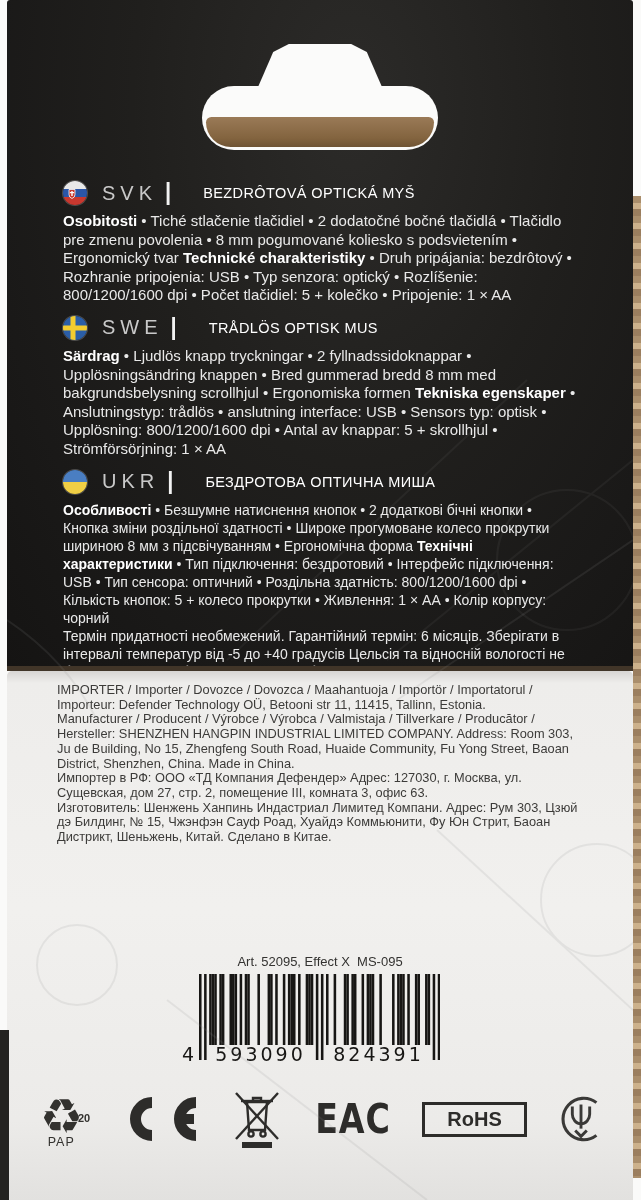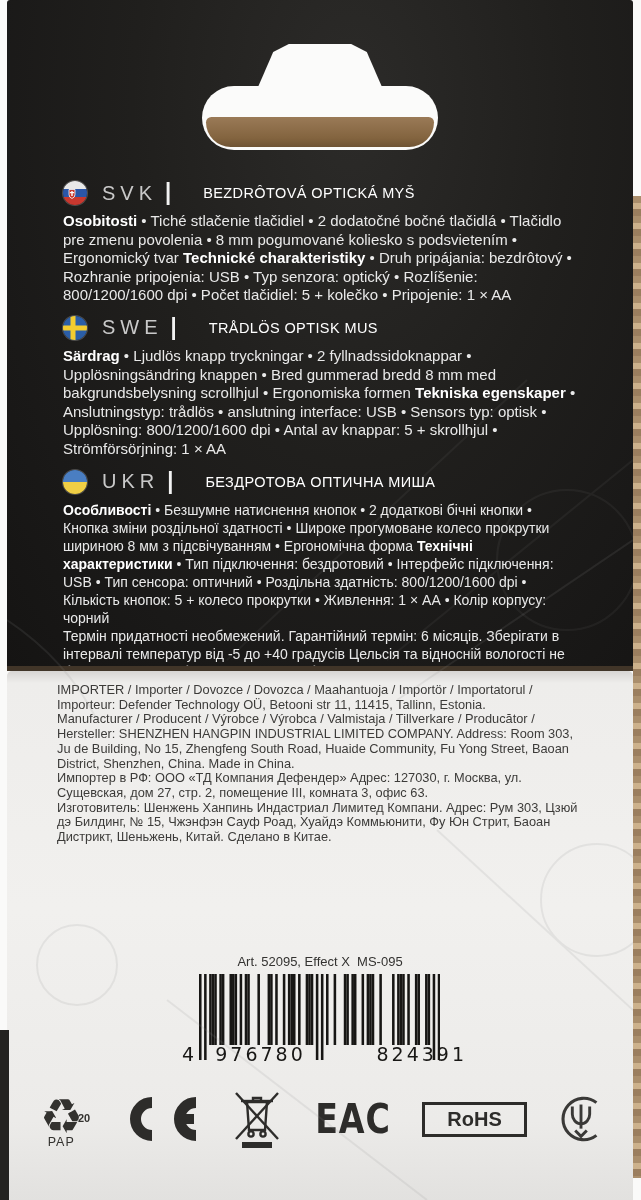--- a/index.html
+++ b/index.html
@@ -47,21 +47,21 @@
   .art-line{position:absolute;left:0;right:0;top:283px;text-align:center;
     font-size:13px;color:#333230;white-space:pre-wrap;}
 
   
   .barcode{position:absolute;left:50%;top:303px;width:242px;height:88px;transform:translateX(-50%);}
   .barcode svg{position:absolute;left:0;top:0;}
   .bc-d{position:absolute;bottom:-3px;font-size:19px;color:#181715;
         font-family:"DejaVu Sans","Liberation Sans",sans-serif;}
   .bc-first{left:-17px;}
   .bc-g1{left:9px;width:105px;text-align:center;letter-spacing:3px;}
-  .bc-g2{left:127px;width:105px;text-align:right;letter-spacing:3px;margin-left:36px;}
+  .bc-g2{left:127px;width:105px;text-align:center;letter-spacing:3px;}
 
   
   .symbols{position:absolute;left:0;right:0;top:418px;display:flex;align-items:center;
     justify-content:center;gap:27px;color:#2d2c2a;}
   .sym{display:flex;flex-direction:column;align-items:center;}
   .recycle{position:relative;width:58px;}
   .recycle .glyph{font-size:48px;line-height:52px;font-family:"DejaVu Sans",sans-serif;color:#33322f;}
   .recycle .num{position:absolute;top:22px;left:0;right:0;text-align:right;
     font-size:11px;font-weight:700;color:#33322f;}
   .recycle .mat{font-size:12.5px;letter-spacing:1px;margin-top:-7px;color:#33322f;}
@@ -203,21 +203,21 @@
             <rect x="203.20" y="0" width="2.54" height="71" fill="#171614"></rect>
             <rect x="208.28" y="0" width="2.54" height="71" fill="#171614"></rect>
             <rect x="215.90" y="0" width="2.54" height="71" fill="#171614"></rect>
             <rect x="218.44" y="0" width="2.54" height="71" fill="#171614"></rect>
             <rect x="226.06" y="0" width="2.54" height="71" fill="#171614"></rect>
             <rect x="228.60" y="0" width="2.54" height="71" fill="#171614"></rect>
             <rect x="233.68" y="0" width="2.54" height="86" fill="#171614"></rect>
             <rect x="238.76" y="0" width="2.54" height="86" fill="#171614"></rect>
           </svg>
         <span class="bc-d bc-first">4</span>
-        <span class="bc-d bc-g1">976780</span>
+        <span class="bc-d bc-g1">593090</span>
         <span class="bc-d bc-g2">824391</span>
       </div>
 
       <div class="symbols">
 
         <div class="sym recycle">
           <span class="glyph">♻</span>
           <span class="num">20</span>
           <span class="mat">PAP</span>
         </div>

